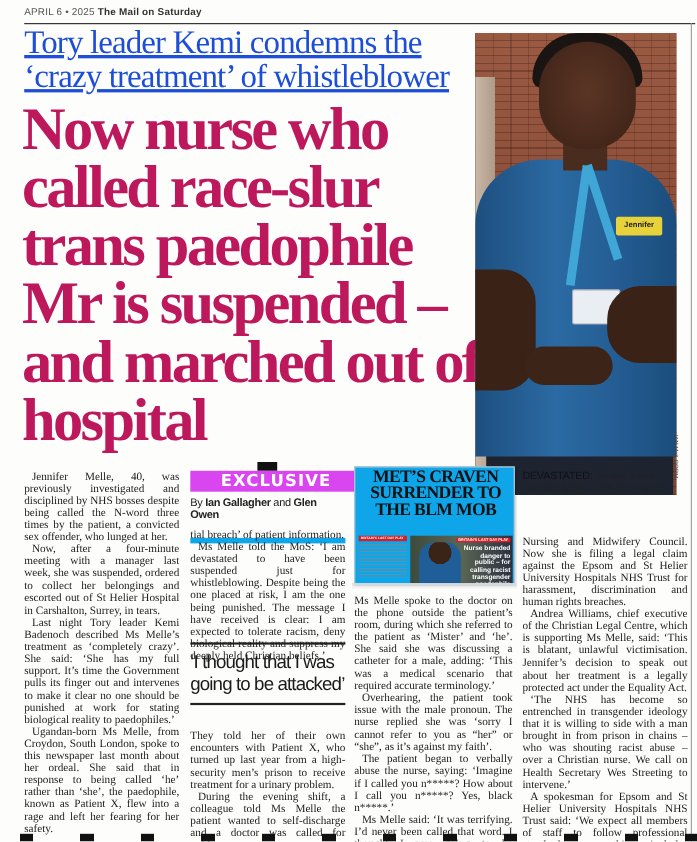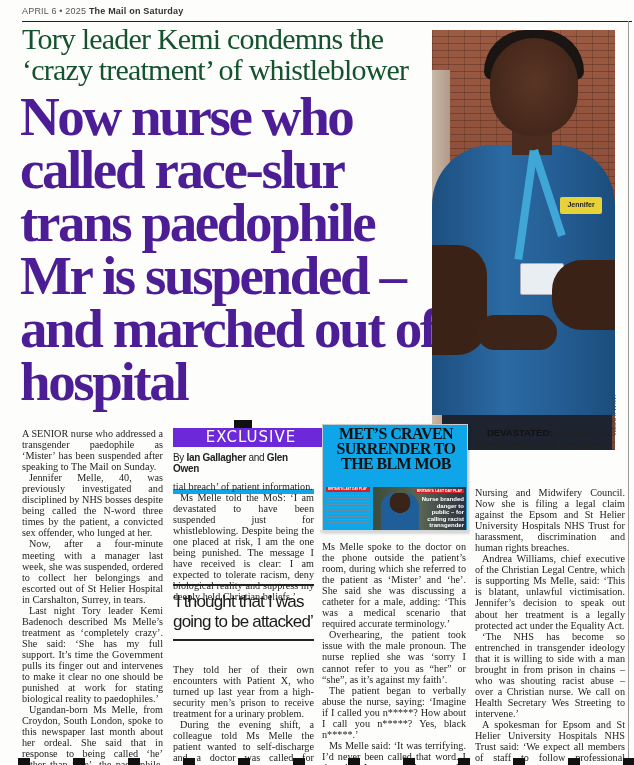--- a/index.html
+++ b/index.html
@@ -6,23 +6,23 @@
   html, body { width: 634px; height: 765px; overflow: hidden; background: #ffffff; }
   body { position: relative; font-family: "DejaVu Serif", serif; color: #1a1a1a; }
 
   .page { position: absolute; left: 0; top: 0; width: 634px; height: 765px; background: #fdfdfc; }
 
   .dateline { position: absolute; left: 22px; top: 6px; font-family: "Liberation Sans", sans-serif; font-size: 9px; color: #555; letter-spacing: 0.2px; }
   .dateline b { color: #333; font-weight: bold; }
   .rule-top { position: absolute; left: 22px; top: 21px; width: 610px; height: 1px; background: #222; }
   .rule-right { position: absolute; left: 628px; top: 21px; width: 1px; height: 744px; background: #999; }
 
-  .kicker { position: absolute; left: 22px; top: 23px; width: 410px; font-family: "Liberation Serif", serif; font-size: 30px; line-height: 31px; color: #14532d; letter-spacing: -0.8px; }
+  .kicker { position: absolute; left: 22px; top: 23px; width: 410px; font-family: "Liberation Serif", serif; font-size: 30px; line-height: 31px; color: #1d4ed8; letter-spacing: -0.8px; text-decoration: underline; }
 
-  .headline { position: absolute; left: 20px; top: 90px; width: 420px; font-family: "Liberation Serif", serif; font-weight: bold; font-size: 55px; line-height: 53px; color: #4c1d95; letter-spacing: -2.4px; }
+  .headline { position: absolute; left: 20px; top: 90px; width: 420px; font-family: "Liberation Serif", serif; font-weight: bold; font-size: 55px; line-height: 53px; color: #be185d; letter-spacing: -2.4px; }
 
   
   .photo { position: absolute; left: 432px; top: 30px; width: 183px; height: 420px; overflow: hidden; background: #8a5a46; }
   .brick { position: absolute; left: 0; top: 0; width: 100%; height: 100%;
     background:
       repeating-linear-gradient(0deg, rgba(60,30,20,0.35) 0 1px, transparent 1px 7px),
       repeating-linear-gradient(90deg, rgba(60,30,20,0.25) 0 1px, transparent 1px 16px),
       linear-gradient(180deg, #9b5a42 0%, #8c4e3a 40%, #7a4634 100%); }
   .pillar { position: absolute; left: 0; top: 40px; width: 18px; height: 380px; background: linear-gradient(90deg,#c9b8a8,#b09a88); }
   .torso { position: absolute; left: 0px; top: 115px; width: 183px; height: 270px; background: linear-gradient(90deg,#1d4f7f 0%, #2b6aa3 40%, #245d93 70%, #1b4d7c 100%); border-radius: 60px 60px 0 0; }
@@ -33,33 +33,33 @@
   .lanyard { position: absolute; left: 90px; top: 120px; width: 8px; height: 110px; background: #3fa6d6; transform: rotate(8deg); }
   .lanyard2 { position: absolute; left: 112px; top: 118px; width: 8px; height: 90px; background: #3fa6d6; transform: rotate(-18deg); }
   .idcard { position: absolute; left: 88px; top: 233px; width: 44px; height: 32px; background: #e9eef2; border: 1px solid #aab; border-radius: 2px; }
   .namebadge { position: absolute; left: 128px; top: 167px; width: 42px; height: 17px; background: #e8d23a; border-radius: 2px; font-family: "Liberation Sans", sans-serif; font-size: 7px; font-weight: bold; color: #222; text-align: center; line-height: 15px; }
   .arm-l { position: absolute; left: 0; top: 215px; width: 55px; height: 110px; background: #3a2216; border-radius: 0 30px 30px 0; }
   .hands { position: absolute; left: 45px; top: 285px; width: 80px; height: 35px; background: #3d2418; border-radius: 18px; }
   .arm-r { position: absolute; left: 120px; top: 230px; width: 63px; height: 70px; background: #3a2216; border-radius: 30px 0 0 30px; }
   .credit { position: absolute; left: 617px; top: 395px; font-family: "Liberation Sans", sans-serif; font-size: 5.5px; color: #444; transform: rotate(90deg); transform-origin: left top; white-space: nowrap; }
 
   .caption { position: absolute; left: 475px; top: 427px; width: 150px; font-family: "Liberation Sans", sans-serif; font-size: 9.5px; line-height: 11px; color: #222; }
-  .caption b { font-weight: bold; color: #111; margin-left: 12px; }
+  .caption b { font-weight: normal; color: #111; }
 
   
   .col { position: absolute; font-family: "Liberation Serif", serif; font-size: 10.2px; line-height: 11.05px; color: #1c1c1c; text-align: justify; }
   .col p { text-indent: 7px; }
   .col p.first { text-indent: 0; }
   .col1 { left: 22px; top: 428px; width: 141px; }
   .col2 { left: 173px; top: 471px; width: 141px; margin-top: 10px; }
   .col2b { left: 173px; top: 664px; width: 141px; }
   .col3 { left: 322px; top: 541px; width: 144px; }
   .col4 { left: 475px; top: 487px; width: 150px; }
 
-  .exclusive { position: absolute; left: 173px; top: 428px; width: 156px; height: 19px; background: #6d28d9; color: #fff; font-family: "DejaVu Sans", sans-serif; font-weight: normal; font-size: 15px; line-height: 19px; text-align: center; letter-spacing: 1px; }
+  .exclusive { position: absolute; left: 173px; top: 428px; width: 156px; height: 19px; background: #d946ef; color: #fff; font-family: "DejaVu Sans", sans-serif; font-weight: bold; font-size: 15px; line-height: 19px; text-align: center; letter-spacing: 1px; }
   .exclusive-cap { position: absolute; left: 234px; top: 420px; width: 18px; height: 8px; background: #111; }
   .byline { position: absolute; left: 173px; top: 452px; width: 141px; font-family: "Liberation Sans", sans-serif; font-size: 10px; color: #222; letter-spacing: -0.3px; border-bottom: 5px solid #0ea5e9; padding-bottom: 15px; }
   .byline b { font-weight: bold; }
 
   .pullquote { position: absolute; left: 173px; top: 584px; width: 141px; border-top: 2px solid #222; border-bottom: 2px solid #222; padding: 6px 0 7px; font-family: "Liberation Sans", sans-serif; font-size: 17px; line-height: 20px; text-align: left; color: #1a1a1a; letter-spacing: -0.8px; }
 
   
   .clip { position: absolute; left: 322px; top: 424px; width: 146px; height: 108px; background: #0ea5e9; border: 1px solid #ccc; box-shadow: 1px 1px 2px rgba(0,0,0,0.25); overflow: hidden; }
   .clip-head { position: absolute; left: 3px; top: 1px; width: 140px; font-family: "Liberation Serif", serif; font-weight: bold; font-size: 16px; line-height: 15px; text-align: center; color: #111; letter-spacing: -0.6px; }
   .clip-mini { position: absolute; left: 3px; top: 62px; width: 44px; height: 40px; }
@@ -106,21 +106,20 @@
     <div class="hands"></div>
   </div>
   <div class="credit">IAN McILGORM</div>
 
   <div class="caption">
     <b>DEVASTATED:</b>
     <span>Senior nurse Jennifer Melle. Left: Our report</span>
   </div>
 
   <div class="col col1">
-    <p class="first">A SENIOR nurse who addressed a transgender paedophile as ‘Mister’ has been suspended after speaking to The Mail on Sunday.</p>
     <p>Jennifer Melle, 40, was previously investigated and disciplined by NHS bosses despite being called the N-word three times by the patient, a convicted sex offender, who lunged at her.</p>
     <p>Now, after a four-minute meeting with a manager last week, she was suspended, ordered to collect her belongings and escorted out of St Helier Hospital in Carshalton, Surrey, in tears.</p>
     <p>Last night Tory leader Kemi Badenoch described Ms Melle’s treatment as ‘completely crazy’. She said: ‘She has my full support. It’s time the Government pulls its finger out and intervenes to make it clear no one should be punished at work for stating biological reality to paedophiles.’</p>
     <p>Ugandan-born Ms Melle, from Croydon, South London, spoke to this newspaper last month about her ordeal. She said that in response to being called ‘he’ rather than ‘she’, the paedophile, known as Patient X, flew into a rage and left her fearing for her safety.</p>
 
   </div>
 
   <div class="exclusive-cap"></div>
   <div class="exclusive">EXCLUSIVE</div>
   <div class="byline">

